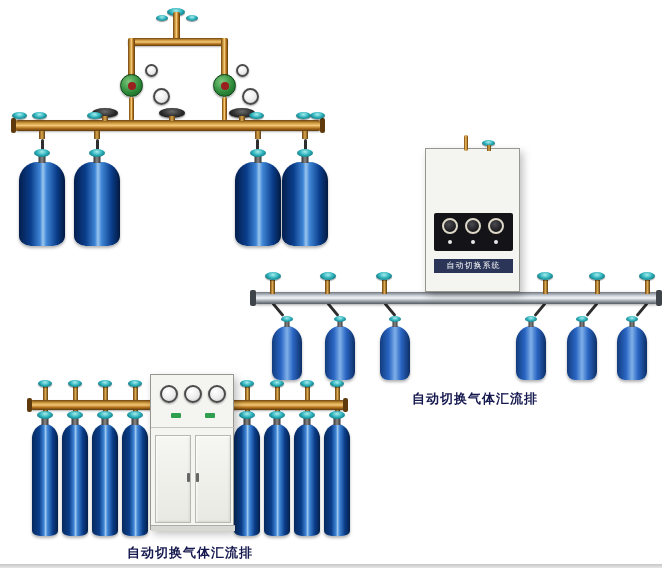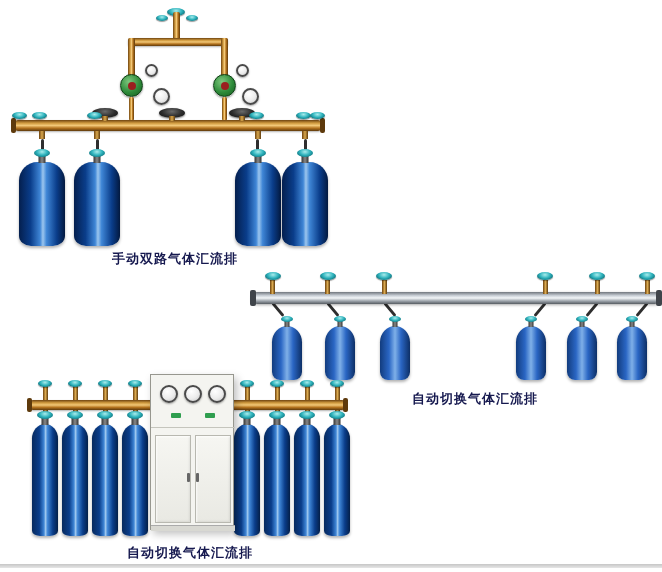--- a/index.html
+++ b/index.html
@@ -97,21 +97,20 @@
     <div class="hose" style="left:31px;top:131px;width:3px;height:11px"></div>
     <div class="hose" style="left:86px;top:131px;width:3px;height:11px"></div>
     <div class="hose" style="left:246px;top:131px;width:3px;height:11px"></div>
     <div class="hose" style="left:294px;top:131px;width:3px;height:11px"></div>
 
     <div class="cyl cyl-a" style="left:9px;top:154px;width:46px;height:84px"></div>
     <div class="cyl cyl-a" style="left:64px;top:154px;width:46px;height:84px"></div>
     <div class="cyl cyl-a" style="left:225px;top:154px;width:46px;height:84px"></div>
     <div class="cyl cyl-a" style="left:272px;top:154px;width:46px;height:84px"></div>
 
-    <div class="label" style="left:45px;top:242px;width:240px">手动双路气体汇流排</div>
   </div>
 
   <div class="product" style="left:250px;top:140px;width:412px;height:270px">
 
     <div class="pipe-alu-h" style="left:2px;top:152px;width:408px;height:12px;z-index:1"></div>
     <div class="alu-cap" style="left:0;top:150px;width:6px;height:16px;z-index:2"></div>
     <div class="alu-cap" style="left:406px;top:150px;width:6px;height:16px;z-index:2"></div>
 
     <div class="stem" style="left:20px;top:140px;width:5px;height:14px;z-index:2"></div>
     <div class="stem" style="left:75px;top:140px;width:5px;height:14px;z-index:2"></div>
@@ -119,20 +118,34 @@
     <div class="stem" style="left:293px;top:140px;width:5px;height:14px;z-index:2"></div>
     <div class="stem" style="left:345px;top:140px;width:5px;height:14px;z-index:2"></div>
     <div class="stem" style="left:395px;top:140px;width:5px;height:14px;z-index:2"></div>
     <div class="wheel-teal" style="left:15px;top:132px;width:16px;height:8px;z-index:2"></div>
     <div class="wheel-teal" style="left:70px;top:132px;width:16px;height:8px;z-index:2"></div>
     <div class="wheel-teal" style="left:126px;top:132px;width:16px;height:8px;z-index:2"></div>
     <div class="wheel-teal" style="left:287px;top:132px;width:16px;height:8px;z-index:2"></div>
     <div class="wheel-teal" style="left:339px;top:132px;width:16px;height:8px;z-index:2"></div>
     <div class="wheel-teal" style="left:389px;top:132px;width:16px;height:8px;z-index:2"></div>
 
+    <div class="cabinet" style="left:175px;top:8px;width:95px;height:144px;z-index:4">
+      <div class="pipe-brass-v" style="left:38px;top:-14px;width:4px;height:16px"></div>
+      <div class="wheel-teal" style="left:56px;top:-9px;width:13px;height:6px"></div>
+      <div class="stem" style="left:61px;top:-4px;width:4px;height:6px"></div>
+      <div class="panel-dark" style="left:8px;top:64px;width:79px;height:38px">
+        <div class="gauge-dark" style="left:8px;top:5px;width:16px;height:16px"></div>
+        <div class="gauge-dark" style="left:31px;top:5px;width:16px;height:16px"></div>
+        <div class="gauge-dark" style="left:54px;top:5px;width:16px;height:16px"></div>
+        <div class="led" style="left:14px;top:27px"></div>
+        <div class="led" style="left:37px;top:27px"></div>
+        <div class="led" style="left:60px;top:27px"></div>
+      </div>
+      <div class="text-band" style="left:8px;top:110px;width:79px;height:14px">自动切换系统</div>
+    </div>
 
     <div class="hose hose-rot" style="left:21px;top:163px;width:3px;height:17px;transform:rotate(-40deg)"></div>
     <div class="hose hose-rot" style="left:76px;top:163px;width:3px;height:17px;transform:rotate(-40deg)"></div>
     <div class="hose hose-rot" style="left:133px;top:163px;width:3px;height:17px;transform:rotate(-40deg)"></div>
     <div class="hose hose-rot" style="left:294px;top:163px;width:3px;height:17px;transform:rotate(40deg)"></div>
     <div class="hose hose-rot" style="left:346px;top:163px;width:3px;height:17px;transform:rotate(40deg)"></div>
     <div class="hose hose-rot" style="left:396px;top:163px;width:3px;height:17px;transform:rotate(40deg)"></div>
 
     <div class="cyl cyl-b cyl-sm" style="left:22px;top:186px;width:30px;height:54px"></div>
     <div class="cyl cyl-b cyl-sm" style="left:75px;top:186px;width:30px;height:54px"></div>

